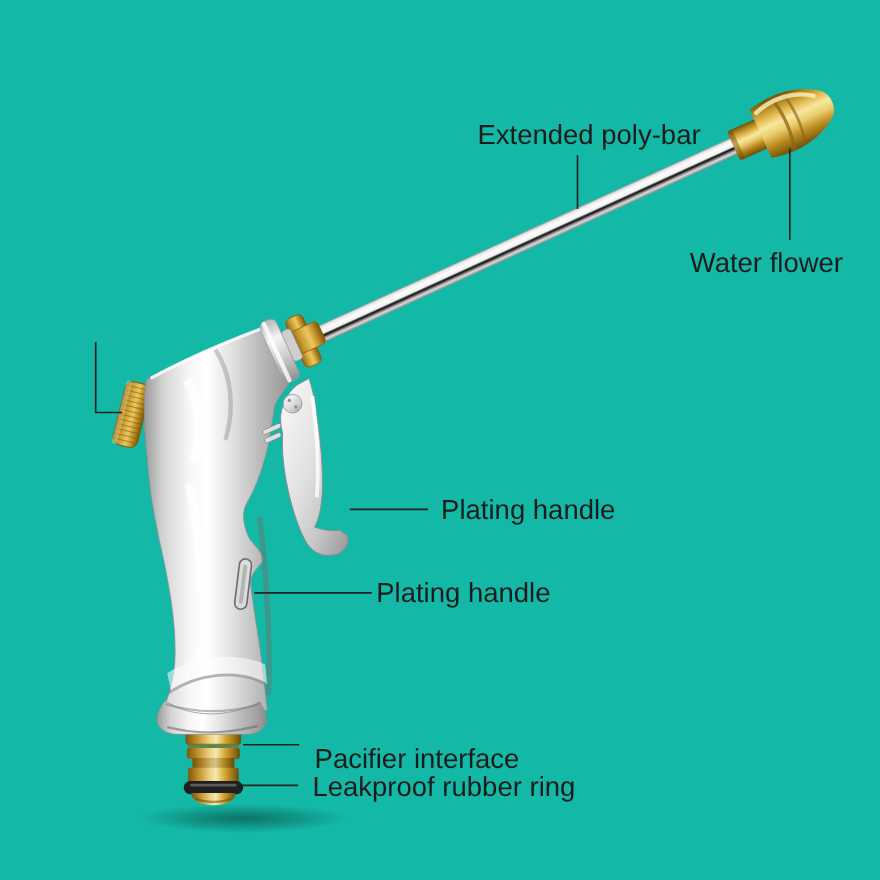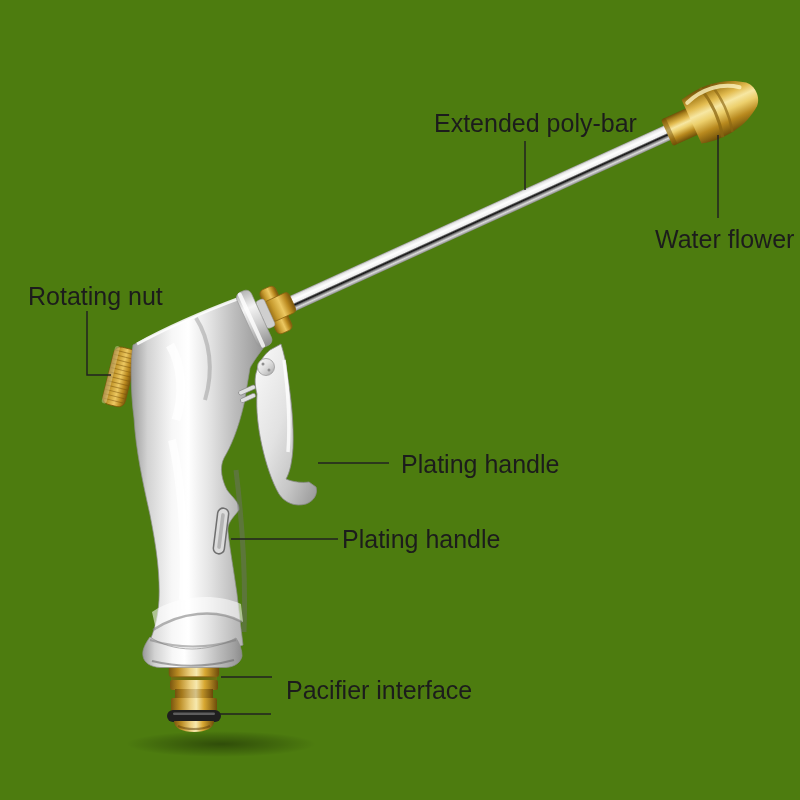--- a/index.html
+++ b/index.html
@@ -1,25 +1,25 @@
 <!DOCTYPE html>
 <html><head>
 <meta charset="utf-8">
 <style>
   html,body{margin:0;padding:0;background:#ffffff;}
   .stage{
-    position:relative;width:800px;height:800px;overflow:hidden;background:#4d7c0f;
+    position:relative;width:800px;height:800px;overflow:hidden;background:#14b8a6;
     font-family:"Liberation Sans", sans-serif;
   }
   .stage svg{position:absolute;left:0;top:0;}
   .label{
     position:absolute;color:#1c1c1c;font-size:25px;line-height:30px;
     white-space:nowrap;letter-spacing:0px;
   }
-  .label div{white-space:nowrap;margin-left:28px;}
+  .label div{white-space:nowrap;}
 </style>
 </head>
 <body>
 
 <div class="stage">
 
   <svg width="800" height="800" viewBox="0 0 800 800">
     <defs>
       <linearGradient id="gradRod" x1="0" y1="0" x2="0" y2="1">
         <stop offset="0" stop-color="#9a9a9a"></stop>
@@ -225,21 +225,21 @@
       <path d="M 220,714 L 271,714"></path>
     </g>
   </svg>
 
   <div class="label" style="left:434px;top:108px;">Extended poly-bar</div>
 
   <div class="label" style="left:627px;top:224px;">
     <div>Water flower</div>
   </div>
 
-  <div class="label" style="left:28px;top:281px;">Rotating nut</div>
 
   <div class="label" style="left:401px;top:449px;">Plating handle</div>
 
   <div class="label" style="left:342px;top:524px;">Plating handle</div>
 
   <div class="label" style="left:286px;top:664px;margin-top:11px;">Pacifier interface</div>
 
+  <div class="label" style="left:284px;top:701px;">Leakproof rubber ring</div>
 </div>
 
 </body></html>

